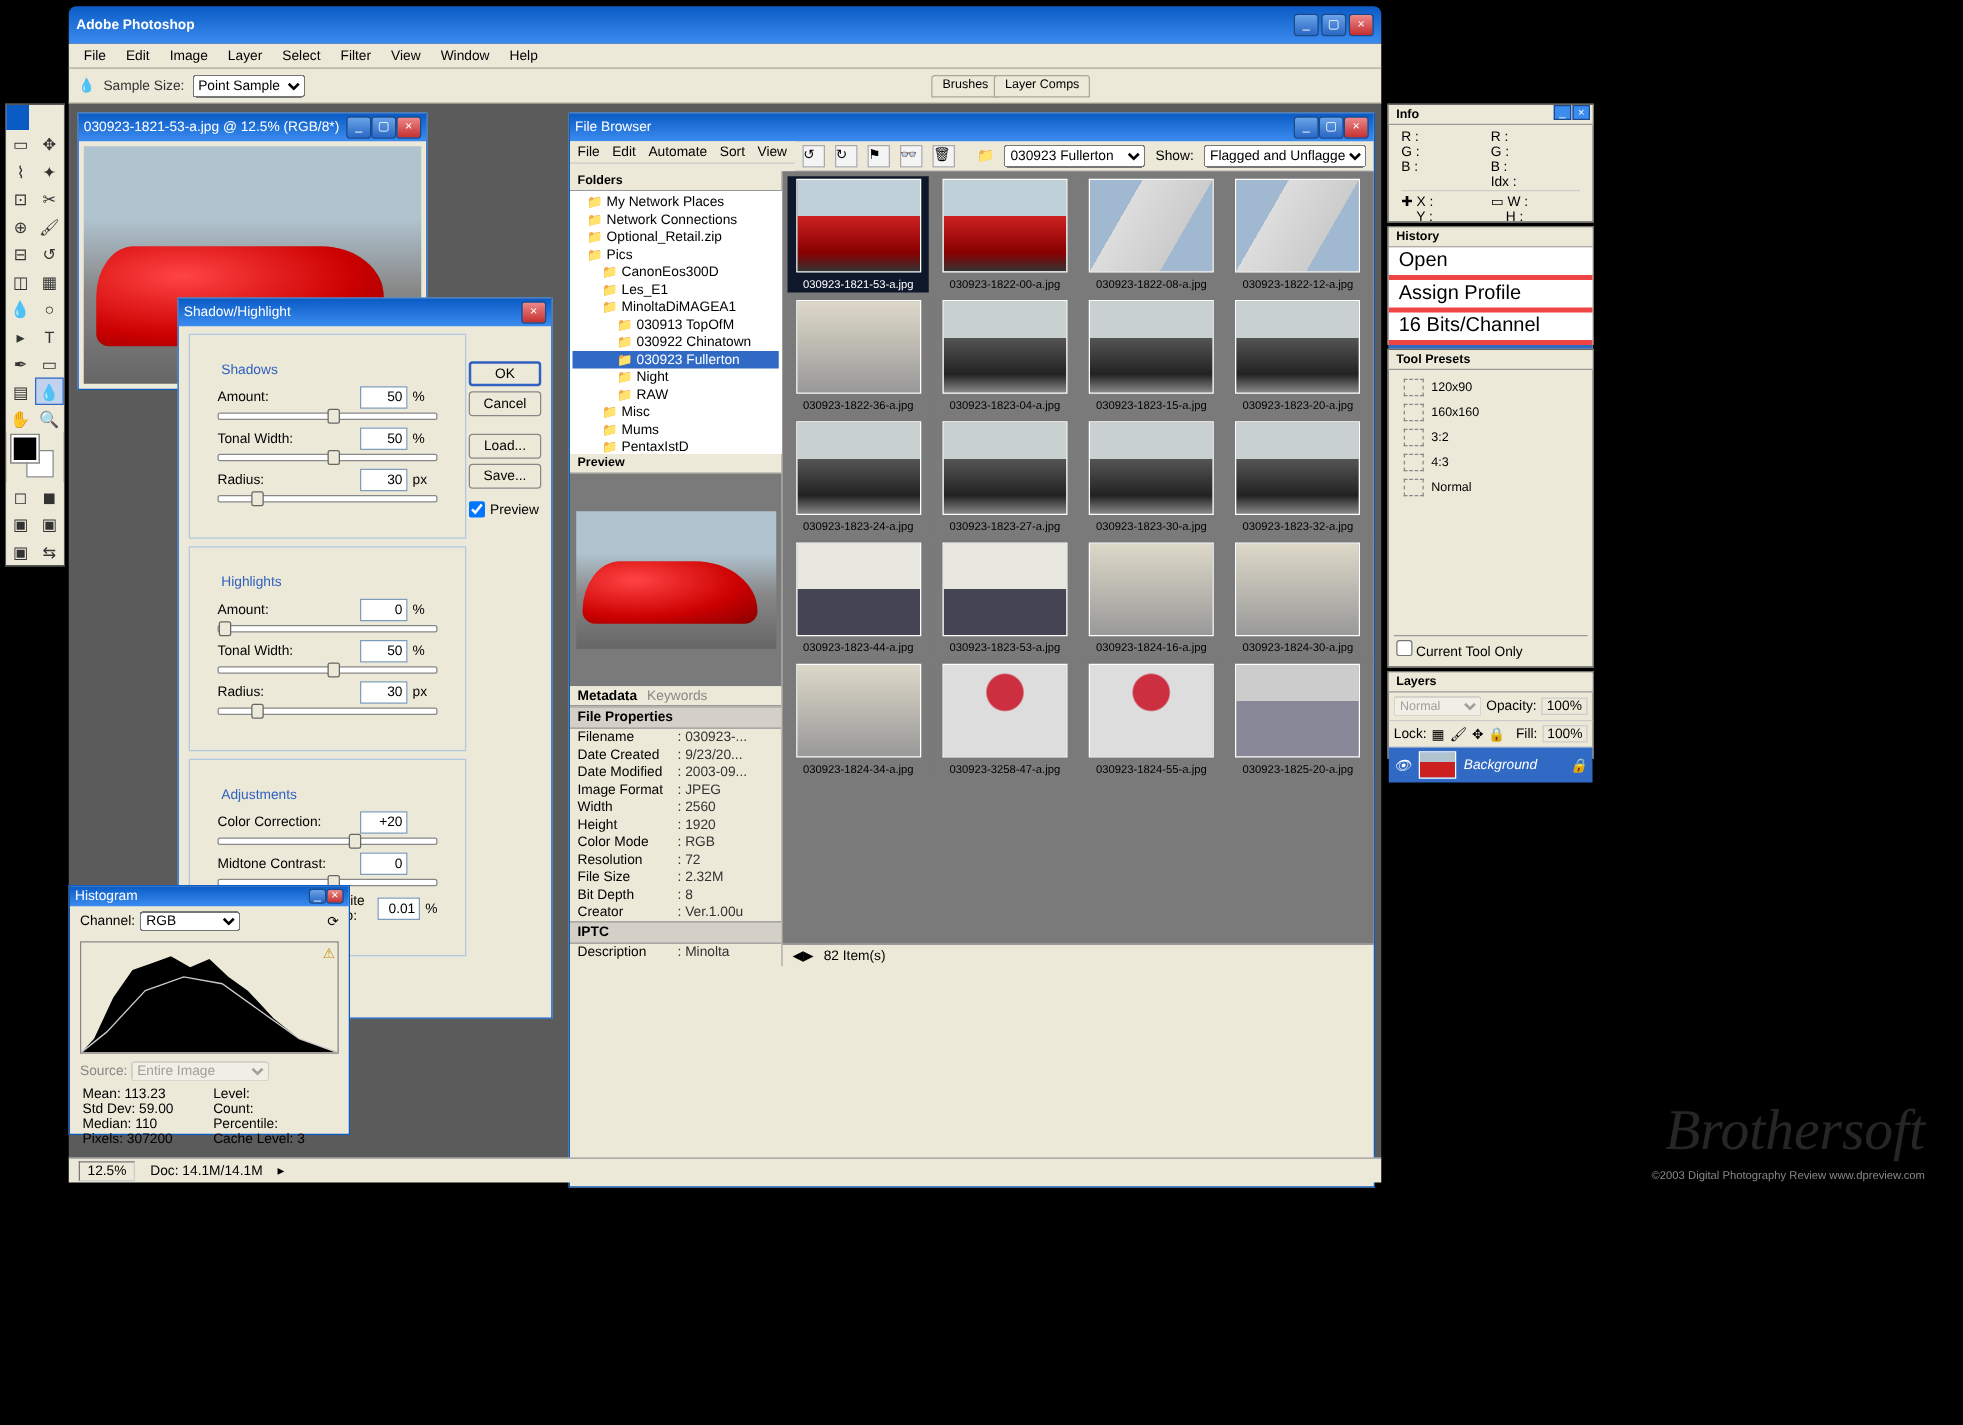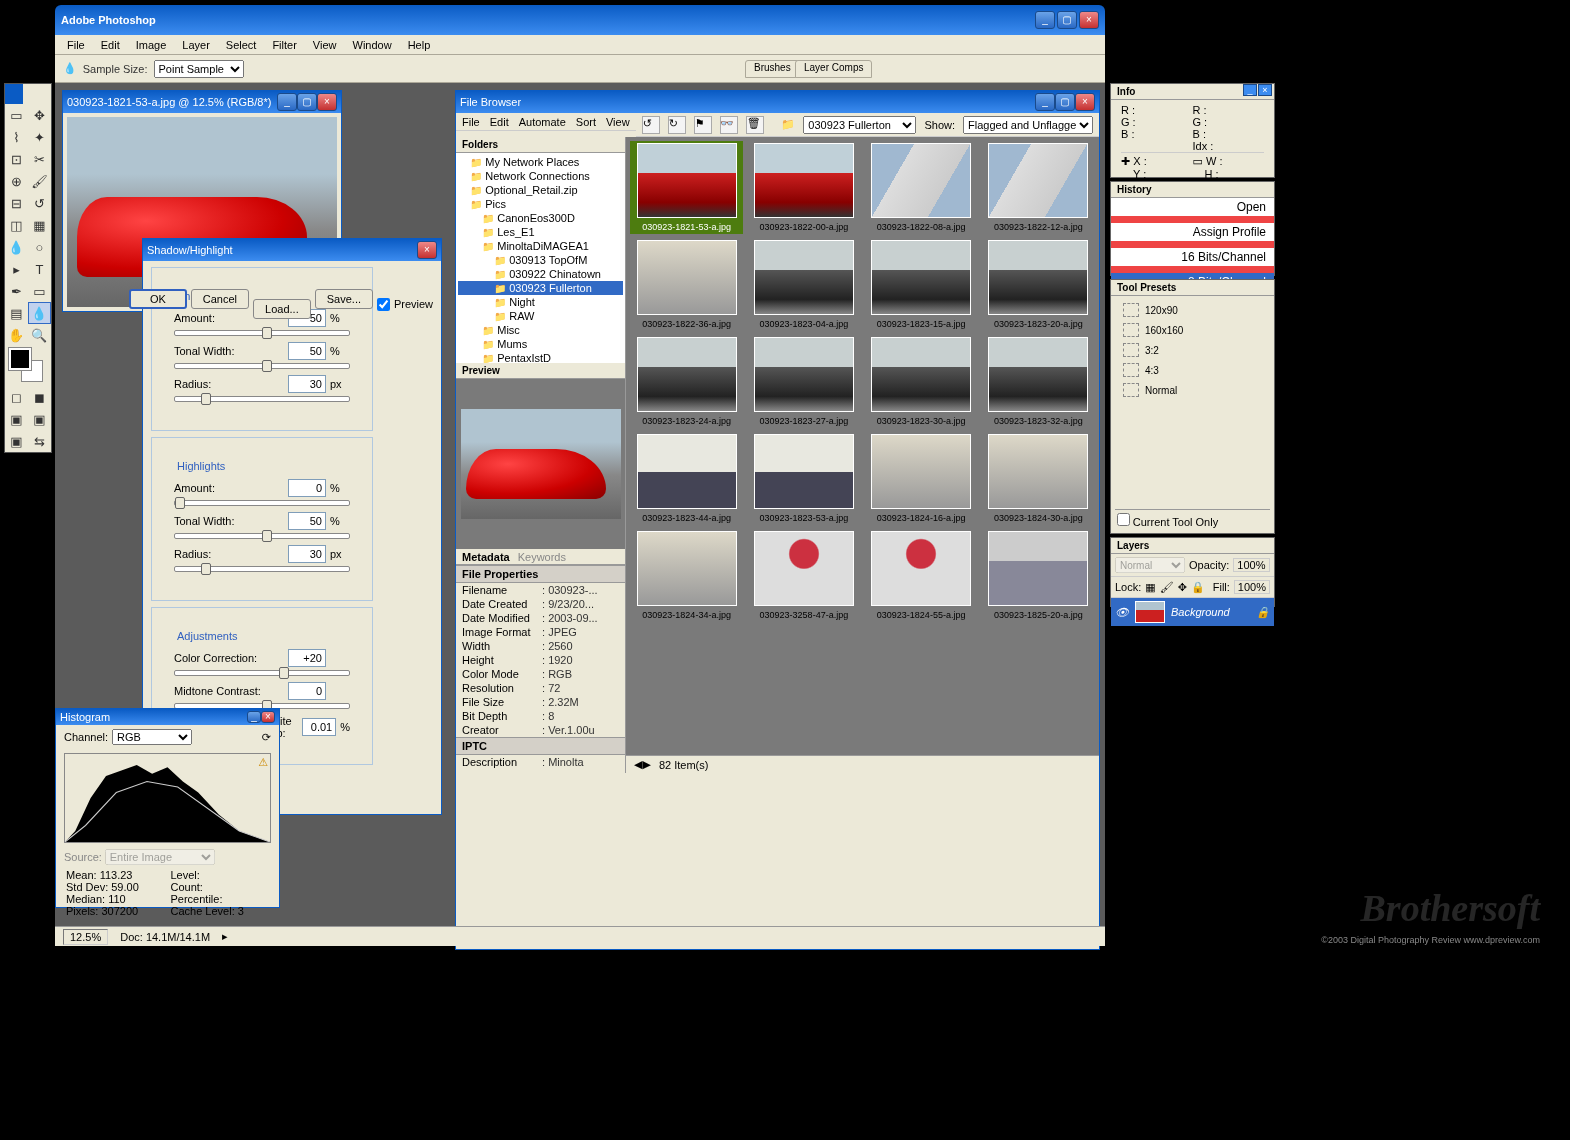--- a/index.html
+++ b/index.html
@@ -41,21 +41,21 @@
 .dialog { position: absolute; left: 142px; top: 238px; width: 300px; background: #ece9d8; border: 1px solid #0a5bc4; }
 .fieldset { border: 1px solid #b0c8e0; margin: 6px 8px; padding: 22px; }
 .fieldset .legend { color: #3060c0; margin: -12px 0 4px 0; background: #ece9d8; display: inline-block; padding: 0 3px; }
 .slider-row { display: flex; align-items: center; gap: 4px; margin: 3px 0; }
 .slider-row .sl-label { width: 110px; }
 .slider-row input[type=text] { width: 38px; text-align: right; border: 1px solid #7f9db9; height: 18px; padding: 0 3px; }
 .slider-row .unit { width: 20px; }
 .slider-track { height: 6px; background: #fff; border: 1px solid #888; margin: 2px 0 6px 0; position: relative; border-radius: 2px; }
 .slider-thumb { position: absolute; top: -4px; width: 10px; height: 12px; background: #ece9d8; border: 1px solid #666; border-radius: 2px; }
 
-.dlg-btns { position: absolute; right: 8px; top: 28px; display: flex; gap: 4px; }
+.dlg-btns { position: absolute; right: 8px; top: 28px; display: flex; flex-direction: column; gap: 4px; }
 .dlg-btns button { width: 58px; height: 20px; background: #ece9d8; border: 1px solid #888; border-radius: 3px; cursor: pointer; font-size: 11px; }
 .chk { display: flex; align-items: center; gap: 4px; margin: 4px 8px; }
 
 
 .fb { position: absolute; left: 455px; top: 90px; width: 645px; height: 860px; background: #ece9d8; border: 1px solid #0a5bc4; }
 .fb-menu { height: 18px; background: #ece9d8; display: flex; padding: 0 6px; gap: 10px; border-bottom: 1px solid #ccc; align-items: center; }
 .fb-tool { height: 24px; display: flex; align-items: center; padding: 0 6px; gap: 8px; border-bottom: 1px solid #ccc; }
 .fb-tool select { height: 18px; font-size: 11px; }
 .fb-tool .path-sel { flex: 1; max-width: 200px; }
 .fb-icon { width: 18px; height: 18px; border: 1px solid #aaa; background: #f4f4f4; cursor: pointer; display: inline-block; }
@@ -73,21 +73,21 @@
 
 .meta { flex: 1; overflow: auto; background: #ece9d8; font-size: 10px; }
 .meta .mhdr { background: #d4d0c8; padding: 2px 6px; font-weight: bold; border-top: 1px solid #999; border-bottom: 1px solid #999; }
 .meta .mrow { display: flex; padding: 1px 6px; }
 .meta .mrow .k { width: 80px; }
 .meta .mrow .v { color: #333; }
 .meta .mrow .v::before { content: ": "; }
 
 .fb-thumbs { flex: 1; background: #7a7a7a; overflow: auto; padding: 4px; display: grid; grid-template-columns: repeat(4, 1fr); gap: 4px; align-content: start; }
 .thumb { background: #7a7a7a; display: flex; flex-direction: column; align-items: center; padding: 2px; cursor: pointer; }
-.thumb.sel { background: #4d7c0f; }
+.thumb.sel { background: #0f172a; }
 .thumb .timg { width: 100px; height: 75px; background: #888; border: 1px solid #fff; }
 .thumb .tname { font-size: 9px; color: #000; margin-top: 4px; text-align: center; }
 .thumb.sel .tname { color: #fff; }
 .timg.redcar { background: linear-gradient(180deg,#c0d0d8 40%,#cc2020 40%,#880000 80%,#333); }
 .timg.building { background: linear-gradient(120deg,#a0b8d0 30%,#ddd 30%,#ccc 70%,#a0b8d0 70%); }
 .timg.cat { background: linear-gradient(180deg,#c8d0d0 40%,#555 40%,#222 80%,#888); }
 .timg.sky { background: linear-gradient(180deg,#e8e8e0 50%,#445 50%); }
 .timg.bld2 { background: linear-gradient(180deg,#ddd8c8,#999); }
 .timg.sign { background: radial-gradient(circle at 50% 30%, #cc3040 0%, #cc3040 20%, #ddd 22%); }
 .timg.river { background: linear-gradient(180deg,#ccc 40%,#889 40%); }
@@ -96,21 +96,21 @@
 
 
 .rpanel { position: absolute; left: 1110px; width: 165px; background: #ece9d8; border: 1px solid #666; }
 .rpanel .ptab { height: 16px; background: #ece9d8; border-bottom: 1px solid #999; font-weight: bold; font-size: 10px; padding: 0 6px; display: flex; align-items: center; }
 .rpanel .pclose { position: absolute; top: 0; right: 2px; display: flex; gap: 1px; }
 .rpanel .pclose span { width: 14px; height: 12px; background: #3c8cf0; border: 1px solid #1a4a8a; color: #fff; font-size: 9px; text-align: center; cursor: pointer; }
 
 .info-grid { padding: 4px 10px; font-size: 10px; display: grid; grid-template-columns: 1fr 1fr; }
 
 .hist-list { background: #fff; }
-.hist-item { padding: 2px 8px; border-bottom: 7px solid #ef4444; cursor: pointer; font-size: 12px; text-align: right; }
+.hist-item { padding: 2px 8px; border-bottom: 4px solid #ef4444; cursor: pointer; font-size: 16px; }
 .hist-item.sel { background: #316ac5; color: #fff; }
 
 .preset-list { padding: 4px; }
 .preset-item { padding: 3px 8px; cursor: pointer; font-size: 10px; display: flex; align-items: center; gap: 6px; }
 .preset-item::before { content: ""; width: 14px; height: 12px; border: 1px dashed #888; }
 
 .layers { }
 .layers .lrow { display: flex; align-items: center; padding: 3px 4px; gap: 4px; font-size: 10px; border-bottom: 1px solid #ccc; }
 .layers select { width: 70px; height: 16px; font-size: 10px; }
 .layer-item { display: flex; align-items: center; padding: 3px 4px; background: #316ac5; color: #fff; font-style: italic; gap: 6px; }
@@ -118,21 +118,21 @@
 
 
 .histo { position: absolute; left: 55px; top: 708px; width: 225px; height: 200px; background: #ece9d8; border: 1px solid #0a5bc4; }
 .histo-graph { height: 90px; margin: 4px 8px; border: 1px solid #888; background: #ece9d8; position: relative; overflow: hidden; }
 .histo-graph svg { width: 100%; height: 100%; }
 .histo-stats { padding: 2px 10px; font-size: 10px; display: grid; grid-template-columns: 1fr 1fr; gap: 0 6px; }
 .histo-stats div { white-space: nowrap; }
 
 .statusbar { position: absolute; left: 55px; top: 926px; width: 1050px; height: 20px; background: #ece9d8; border-top: 1px solid #999; display: flex; align-items: center; padding: 0 8px; gap: 12px; font-size: 10px; }
 
-.watermark { position: absolute; right: 30px; bottom: 210px; color: rgba(255,255,255,0.15); font-size: 38px; font-style: italic; font-weight: bold; font-family: Georgia, serif; }
+.watermark { position: absolute; right: 30px; bottom: 210px; color: rgba(255,255,255,0.15); font-size: 46px; font-style: italic; font-weight: normal; font-family: Georgia, serif; }
 .copyright { position: absolute; right: 30px; bottom: 195px; font-size: 9px; color: #888; }
 </style>
 </head>
 <body>
 
 <div class="app-window">
   <span class="app-title">Adobe Photoshop</span>
   <div class="win-btns">
     <span class="win-btn">_</span>
     <span class="win-btn">▢</span>

